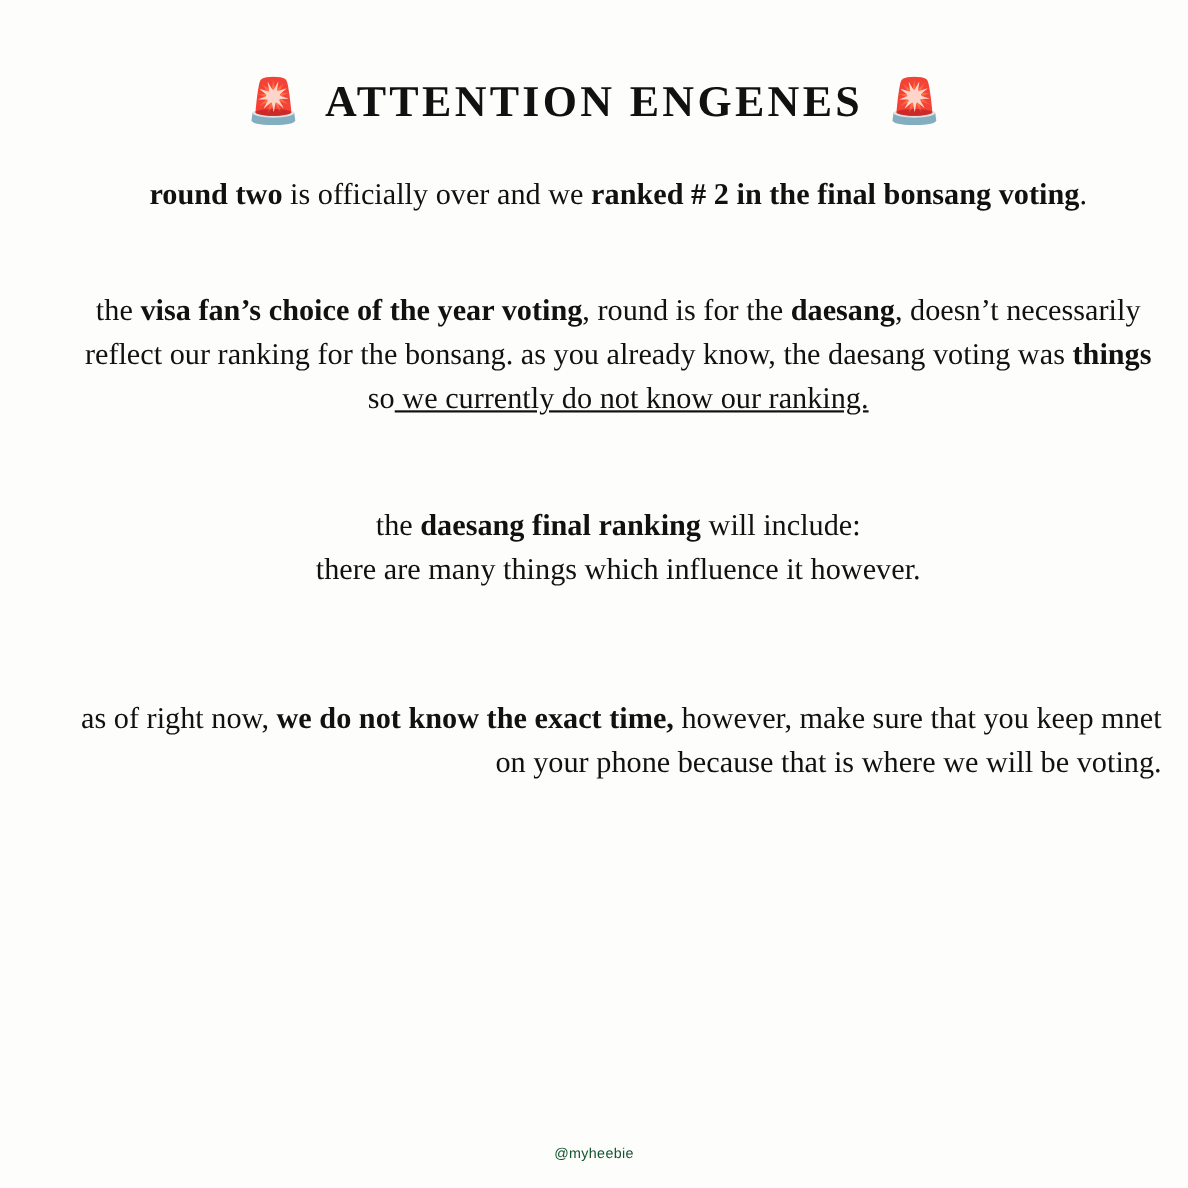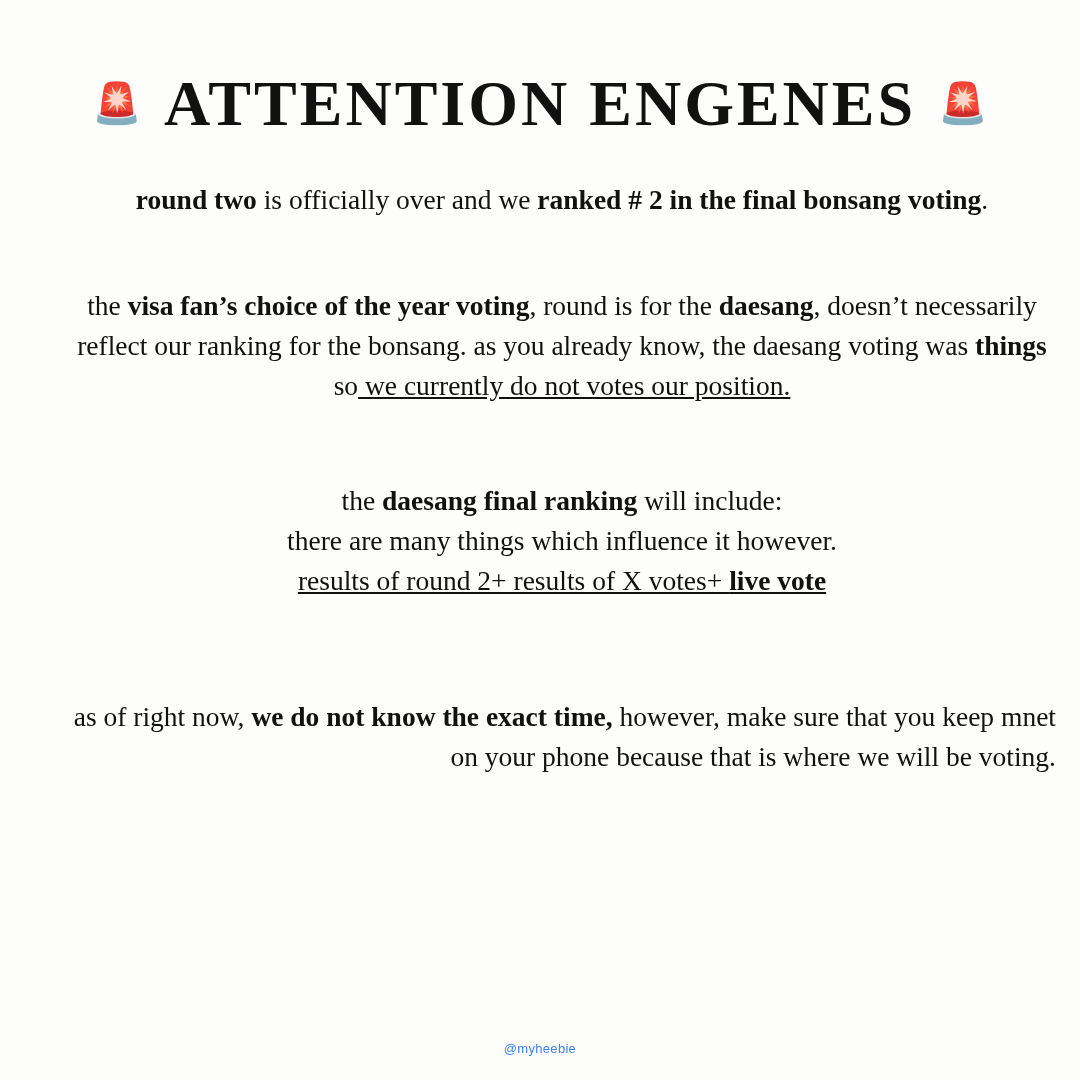--- a/index.html
+++ b/index.html
@@ -26,21 +26,21 @@
   .title-row {
     display: flex;
     align-items: center;
     justify-content: center;
     gap: 22px;
     margin-top: 10px;
     margin-bottom: 44px;
   }
   .title-text {
     font-family: "Liberation Serif", serif;
-    font-size: 64px;
+    font-size: 40px;
     font-weight: bold;
     letter-spacing: 3px;
     line-height: 1;
     white-space: nowrap;
   }
   .siren {
     font-size: 40px;
     line-height: 1;
   }
   .block {
@@ -63,21 +63,21 @@
     font-size: 0.62em;
     vertical-align: super;
     line-height: 0;
   }
   .footer {
     margin-top: auto;
     width: 100%;
     text-align: center;
     font-family: "Liberation Sans", sans-serif;
     font-size: 13px;
-    color: #3b82f6;
+    color: #14532d;
     letter-spacing: 0.3px;
     padding-bottom: 6px;
   }
   .line { display: block; }
 </style>
 </head>
 <body>
 
 <div class="page">
 
@@ -85,27 +85,26 @@
     <span class="siren">🚨</span>
     <span class="title-text">ATTENTION ENGENES</span>
     <span class="siren">🚨</span>
   </div>
 
   <div class="block b1">
     <b>round two</b><span> is officially over and we </span><b>ranked # 2 in the final bonsang voting</b><span>.</span>
   </div>
 
   <div class="block b2">
-    <span>the </span><b>visa fan’s choice of the year voting</b><span>, round is for the </span><b>daesang</b><span>, doesn’t necessarily reflect our ranking for the bonsang. as you already know, the daesang voting was </span><b>things</b><span> so</span><span class="u"> we currently do not votes our position. </span>
+    <span>the </span><b>visa fan’s choice of the year voting</b><span>, round is for the </span><b>daesang</b><span>, doesn’t necessarily reflect our ranking for the bonsang. as you already know, the daesang voting was </span><b>things</b><span> so</span><span class="u"> we currently do not know our ranking. </span>
   </div>
 
   <div class="block b3">
     <span class="line"><span>the </span><b>daesang final ranking</b><span> will include:</span></span>
     <span class="line">there are many things which influence it however.</span>
-    <span class="line u"><span>results of round 2+ results of  X votes+ </span><b>live vote</b></span>
   </div>
 
 
   <div class="block b5">
     <span>as of right now, </span><b>we do not know the exact time,</b><span> however, make sure that you keep mnet on your phone because that is where we will be voting.</span>
   </div>
 
 
   <div class="footer">@myheebie</div>
 

